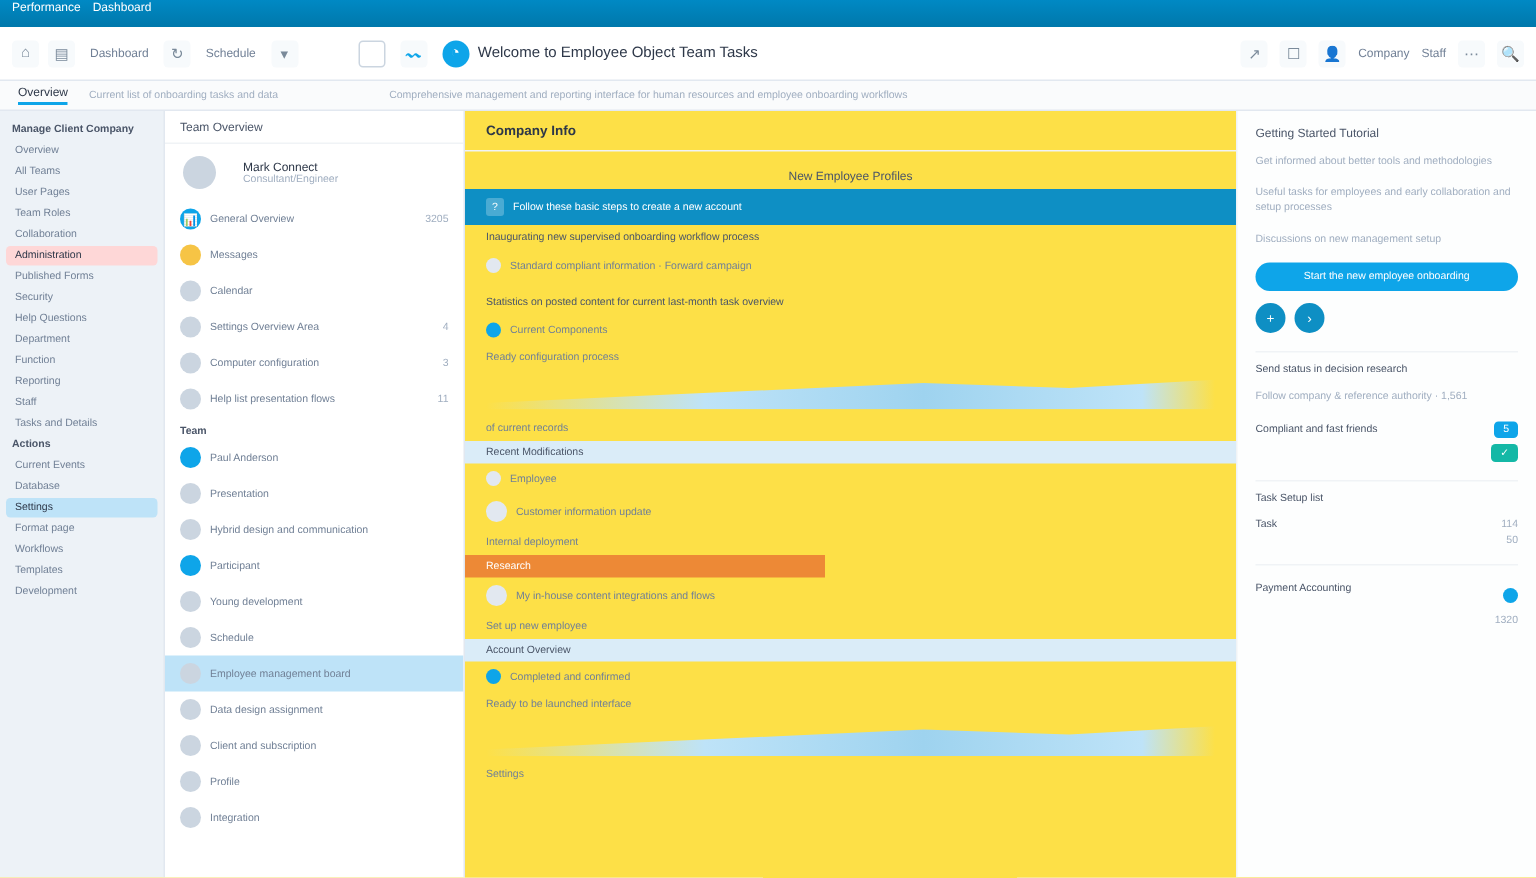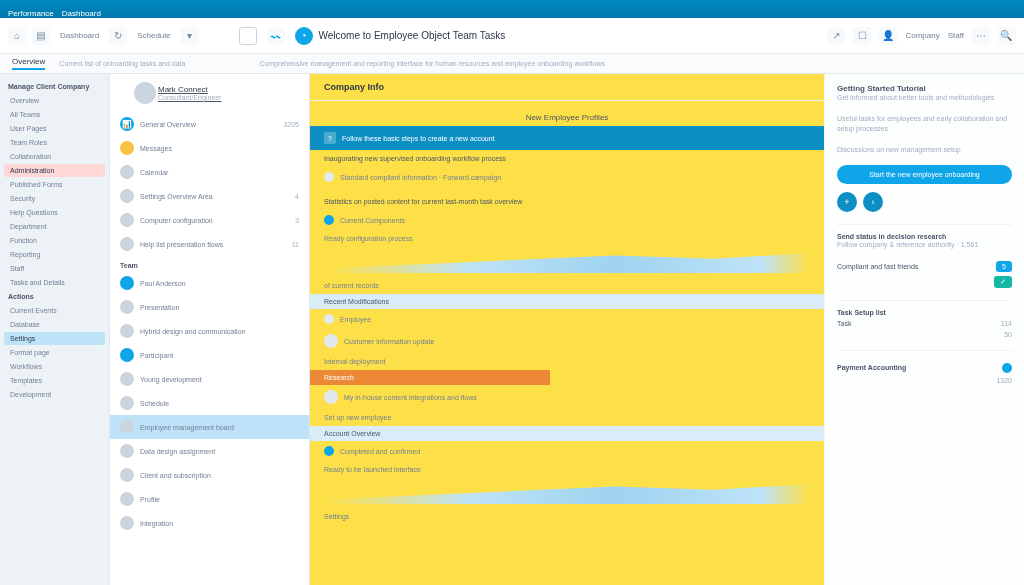--- a/index.html
+++ b/index.html
@@ -1,18 +1,18 @@
 <!DOCTYPE html>
 <html><head>
 <meta charset="utf-8">
 <style>
 * { margin: 0; padding: 0; box-sizing: border-box; font-family: -apple-system, "Segoe UI", sans-serif; }
 body { background: #f4f6f8; width: 1024px; height: 585px; overflow: hidden; font-size: 9px; color: #4a5568; }
 
-.titlebar { height: 18px; background: linear-gradient(to bottom, #0089c4, #0078ab); display: flex; align-items: flex-end; padding: 0 8px; gap: 8px; }
+.titlebar { height: 18px; background: linear-gradient(to bottom, #0089c4, #0078ab); display: flex; align-items: flex-start; padding: 0 8px; gap: 8px; }
 .titlebar span { color: #fff; font-size: 8px; }
 
 .toolbar { height: 36px; background: #fff; border-bottom: 1px solid #e2e8f0; display: flex; align-items: center; padding: 0 8px; gap: 10px; }
 .tool-group { display: flex; gap: 6px; align-items: center; }
 .tool-btn { width: 18px; height: 18px; border-radius: 3px; background: #f7fafc; display: flex; align-items: center; justify-content: center; cursor: pointer; color: #7a8a9a; font-size: 10px; }
 .tool-label { font-size: 8px; color: #718096; }
 .app-title-wrap { display: flex; align-items: center; gap: 6px; }
 .app-title-icon { width: 18px; height: 18px; border-radius: 50%; background: #0ea5e9; display:flex;align-items:center;justify-content:center;color:#fff;font-size:10px; }
 .app-title { font-size: 10px; color: #2d3748; font-weight: 500; }
 .toolbar-right { margin-left: auto; display: flex; gap: 8px; align-items: center; }
@@ -30,42 +30,42 @@
 .nav-item.sel { background: #fed7d7; color: #2d3748; }
 .nav-item.sel2 { background: #bee3f8; color: #2d3748; }
 
 .panel { width: 200px; background: #fff; border-right: 1px solid #e2e8f0; overflow: hidden; }
 .section-hdr { padding: 6px 10px; font-size: 8px; color: #4a5568; font-weight: 500; border-bottom: 1px solid #f0f3f6; }
 .list-item { display: flex; align-items: center; gap: 6px; padding: 5px 10px; font-size: 7px; color: #718096; cursor: pointer; }
 .list-icon { width: 14px; height: 14px; border-radius: 50%; background: #cbd5e0; flex-shrink: 0; display: flex; align-items: center; justify-content: center; font-size: 8px; }
 .list-meta { margin-left: auto; font-size: 7px; color: #a0aec0; }
 .group-hdr { font-size: 7px; color: #4a5568; font-weight: 600; padding: 6px 10px 2px; }
 .list-item.active { background: #bee3f8; }
-.user-row { display: flex; align-items: center; gap: 2px; padding: 8px 24px; text-decoration: underline; }
+.user-row { display: flex; align-items: center; gap: 18px; padding: 8px 12px; }
 .avatar { width: 22px; height: 22px; border-radius: 50%; background: #cbd5e0; }
 .user-name { font-size: 8px; color: #2d3748; font-weight: 500; }
 .user-role { font-size: 7px; color: #a0aec0; }
 
 .main { flex: 1; background: #fde047; overflow: hidden; display: flex; }
 .content { flex: 1; padding: 0; }
 .content-hdr { padding: 8px 14px; font-size: 9px; font-weight: 600; color: #2d3748; border-bottom: 1px solid #f0f3f6; }
 
 .card { margin: 8px 0; }
 .card-title { font-size: 8px; color: #4a5568; padding: 4px 14px; text-align: center; }
 .banner { background: #0e8fc4; color: #fff; padding: 6px 14px; font-size: 7px; display: flex; align-items: center; gap: 6px; }
 .banner-icon { width: 12px; height: 12px; border-radius: 2px; background: rgba(255,255,255,.25); display:flex;align-items:center;justify-content:center; }
 .row-item { padding: 5px 14px; font-size: 7px; color: #718096; display: flex; align-items: center; gap: 6px; }
 .dot-icon { width: 10px; height: 10px; border-radius: 50%; background: #e2e8f0; flex-shrink: 0; }
 .section-label { background: #daecf8; padding: 4px 14px; font-size: 7px; color: #4a5568; font-weight: 500; }
 .section-label.orange { background: #ed8936; color: #fff; width: 90px; }
 .section-label.blue { background: #0e8fc4; color: #fff; width: 90px; }
 .wave { height: 22px; background: linear-gradient(to right, transparent 0%, #bee3f8 30%, #9ed3ef 60%, #bee3f8 90%, transparent 100%); margin: 4px 14px; border-radius: 2px; clip-path: polygon(0 80%, 20% 60%, 40% 40%, 60% 20%, 80% 35%, 100% 10%, 100% 100%, 0 100%); }
 
 .aside { width: 200px; background: #fdfefe; border-left: 1px solid #f0f3f6; padding: 10px 12px; }
-.aside-title { font-size: 8px; font-weight: 700; color: #4a5568; margin-bottom: 0; }
+.aside-title { font-size: 8px; font-weight: 400; color: #4a5568; margin-bottom: 10px; }
 .aside-text { font-size: 7px; color: #a0aec0; line-height: 1.5; margin-bottom: 10px; }
 .cta { background: #0ea5e9; color: #fff; padding: 6px 14px; border-radius: 14px; font-size: 7px; text-align: center; cursor: pointer; }
 .circle-btns { display: flex; gap: 6px; margin-top: 8px; }
 .circle-btn { width: 20px; height: 20px; border-radius: 50%; background: #0e8fc4; display:flex;align-items:center;justify-content:center;color:#fff;font-size:9px; cursor: pointer; }
 .aside-sec { margin-top: 12px; padding-top: 8px; border-top: 1px solid #f0f3f6; }
 .aside-row { display: flex; justify-content: space-between; align-items: center; margin: 4px 0; font-size: 7px; }
 .badge { background: #0ea5e9; color: #fff; padding: 2px 6px; border-radius: 3px; font-size: 7px; }
 .badge.teal { background: #14b8a6; }
 </style>
 </head>
@@ -130,20 +130,21 @@
       <div class="nav-item">Current Events</div>
       <div class="nav-item">Database</div>
       <div class="nav-item sel2">Settings</div>
       <div class="nav-item">Format page</div>
       <div class="nav-item">Workflows</div>
       <div class="nav-item">Templates</div>
       <div class="nav-item">Development</div>
     </div>
 
   <div class="panel">
+    <div class="section-hdr">Team Overview</div>
     <div class="user-row">
       <div class="avatar"></div>
       <div>
         <div class="user-name">Mark Connect</div>
         <div class="user-role">Consultant/Engineer</div>
       </div>
     </div>
     <div class="list-item">
       <div class="list-icon" style="background:#0ea5e9;color:#fff">📊</div>
       <span>General Overview</span>

